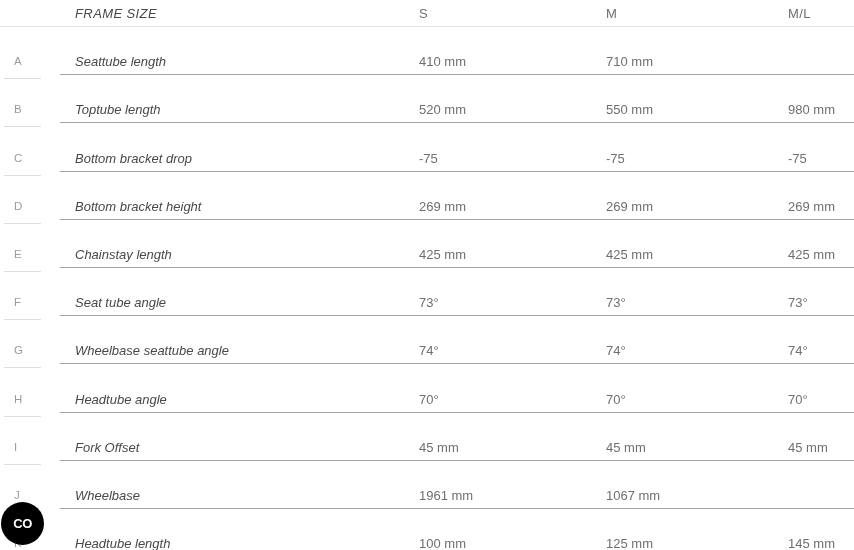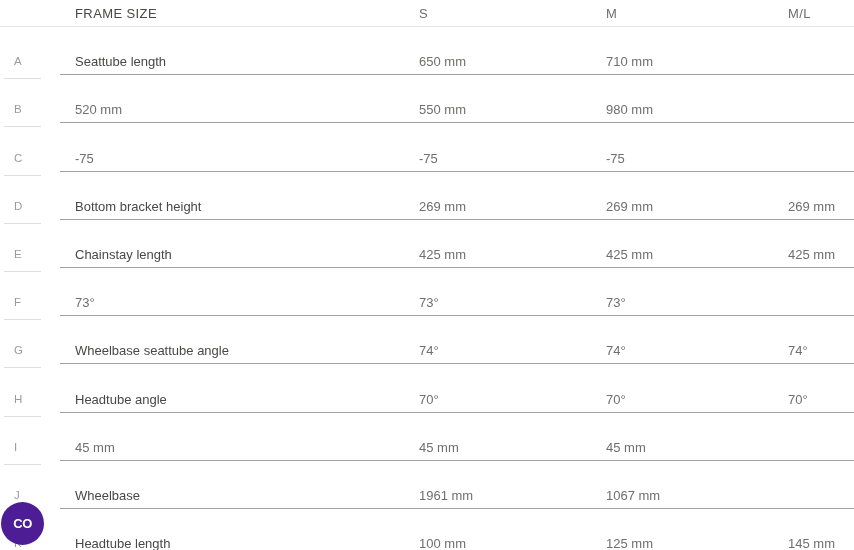--- a/index.html
+++ b/index.html
@@ -63,35 +63,36 @@
   .header-row .cell { padding-bottom: 0; line-height: normal; }
   .letter-cell {
     padding-left: 14px;
     color: #9b9b9b;
     font-size: 11.5px;
   }
   .label-cell {
     padding-left: 15px;
     color: #484847;
     font-size: 13px;
+    font-style: italic;
   }
   .value-cell {
     padding-left: 15px;
     color: #6f6f6e;
     font-size: 13px;
   }
   .consent-btn {
     position: absolute;
     left: 1px;
     top: 502px;
     width: 43px;
     height: 43px;
     border-radius: 50%;
     border: none;
-    background: #4c1d95;
+    background: #000000;
     color: #ffffff;
     font-family: "Liberation Sans", sans-serif;
     font-size: 13px;
     font-weight: bold;
     letter-spacing: -0.5px;
     display: flex;
     align-items: center;
     justify-content: center;
     cursor: pointer;
     z-index: 5;
@@ -108,33 +109,35 @@
     <div class="cell label-cell header-text">FRAME SIZE</div>
     <div class="cell value-cell header-text">S</div>
     <div class="cell value-cell header-text">M</div>
     <div class="cell value-cell header-text">M/L</div>
   </div>
 
   <div id="rows">
   <div class="grid-row row">
     <div class="cell letter-cell">A</div>
     <div class="cell label-cell">Seattube length</div>
-    <div class="cell value-cell">650 mm</div>
+    <div class="cell value-cell">410 mm</div>
     <div class="cell value-cell">710 mm</div>
   </div>
 
   <div class="grid-row row">
     <div class="cell letter-cell">B</div>
+    <div class="cell label-cell">Toptube length</div>
     <div class="cell value-cell">520 mm</div>
     <div class="cell value-cell">550 mm</div>
     <div class="cell value-cell">980 mm</div>
   </div>
 
   <div class="grid-row row">
     <div class="cell letter-cell">C</div>
+    <div class="cell label-cell">Bottom bracket drop</div>
     <div class="cell value-cell">-75</div>
     <div class="cell value-cell">-75</div>
     <div class="cell value-cell">-75</div>
   </div>
 
   <div class="grid-row row">
     <div class="cell letter-cell">D</div>
     <div class="cell label-cell">Bottom bracket height</div>
     <div class="cell value-cell">269 mm</div>
     <div class="cell value-cell">269 mm</div>
@@ -144,20 +147,21 @@
   <div class="grid-row row">
     <div class="cell letter-cell">E</div>
     <div class="cell label-cell">Chainstay length</div>
     <div class="cell value-cell">425 mm</div>
     <div class="cell value-cell">425 mm</div>
     <div class="cell value-cell">425 mm</div>
   </div>
 
   <div class="grid-row row">
     <div class="cell letter-cell">F</div>
+    <div class="cell label-cell">Seat tube angle</div>
     <div class="cell value-cell">73°</div>
     <div class="cell value-cell">73°</div>
     <div class="cell value-cell">73°</div>
   </div>
 
   <div class="grid-row row">
     <div class="cell letter-cell">G</div>
     <div class="cell label-cell">Wheelbase seattube angle</div>
     <div class="cell value-cell">74°</div>
     <div class="cell value-cell">74°</div>
@@ -167,20 +171,21 @@
   <div class="grid-row row">
     <div class="cell letter-cell">H</div>
     <div class="cell label-cell">Headtube angle</div>
     <div class="cell value-cell">70°</div>
     <div class="cell value-cell">70°</div>
     <div class="cell value-cell">70°</div>
   </div>
 
   <div class="grid-row row">
     <div class="cell letter-cell">I</div>
+    <div class="cell label-cell">Fork Offset</div>
     <div class="cell value-cell">45 mm</div>
     <div class="cell value-cell">45 mm</div>
     <div class="cell value-cell">45 mm</div>
   </div>
 
   <div class="grid-row row">
     <div class="cell letter-cell">J</div>
     <div class="cell label-cell">Wheelbase</div>
     <div class="cell value-cell">1961 mm</div>
     <div class="cell value-cell">1067 mm</div>

